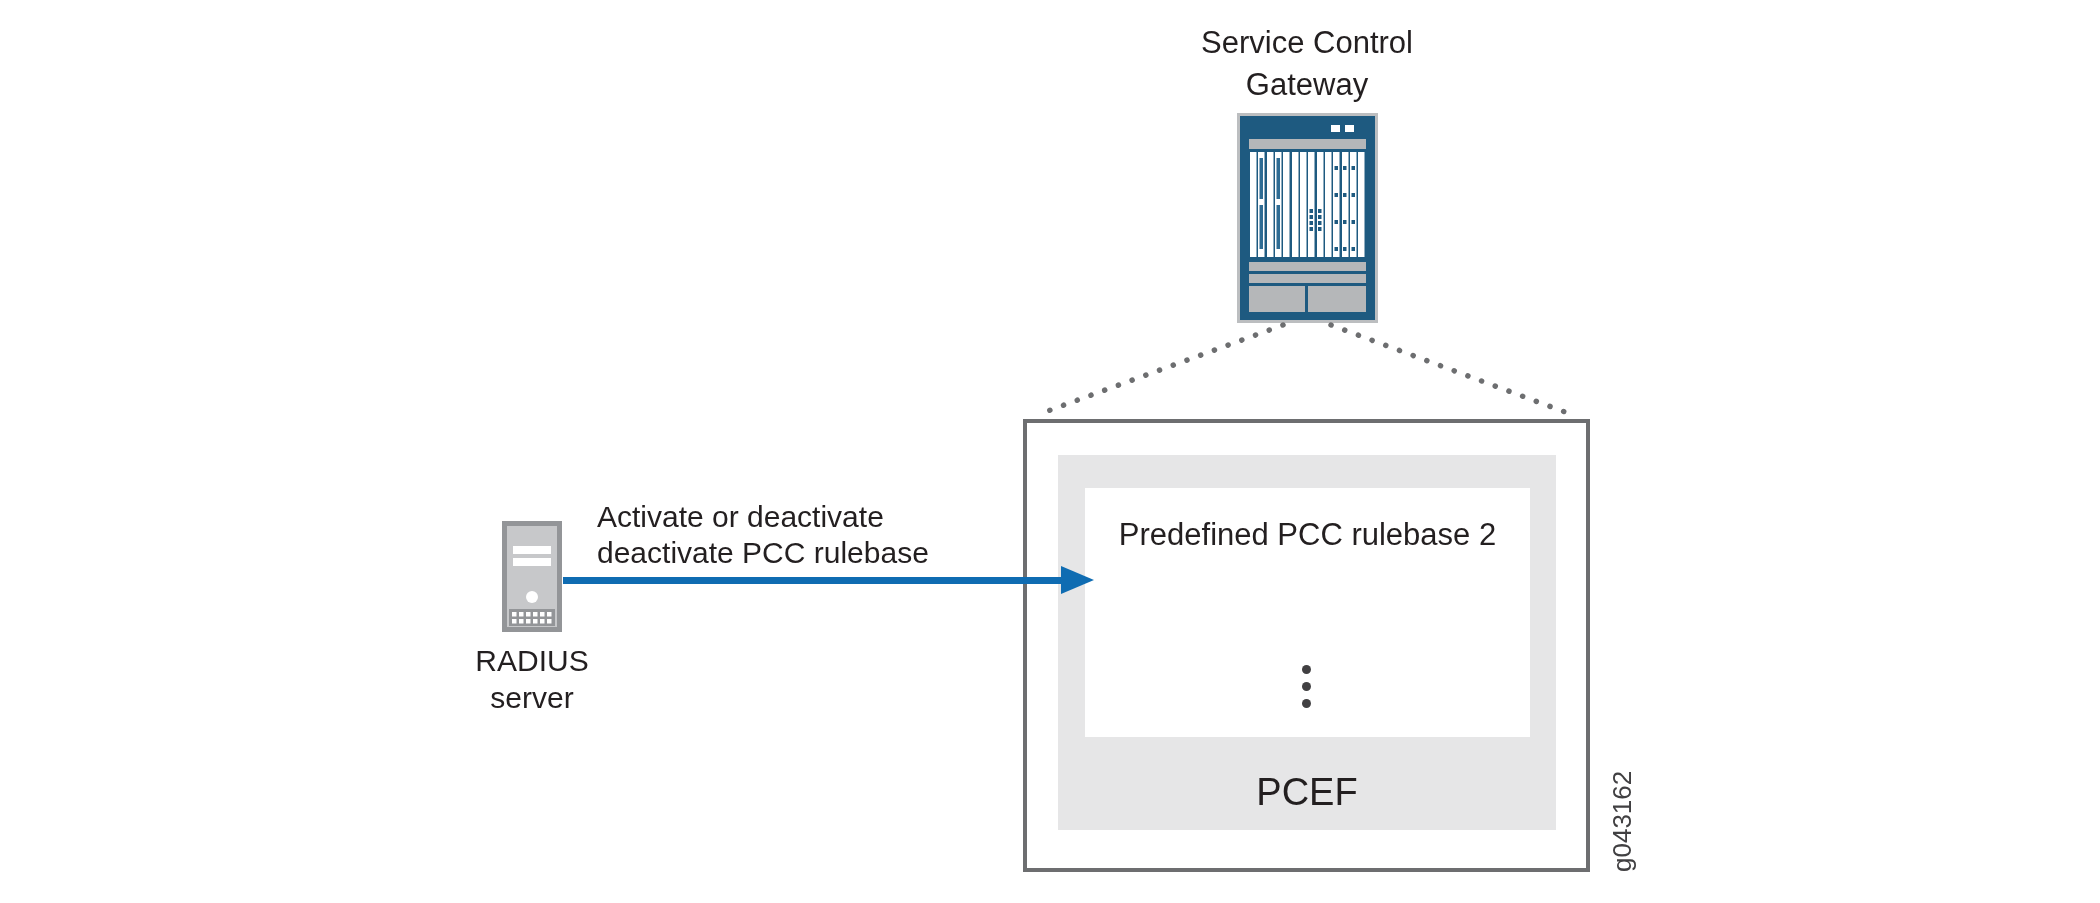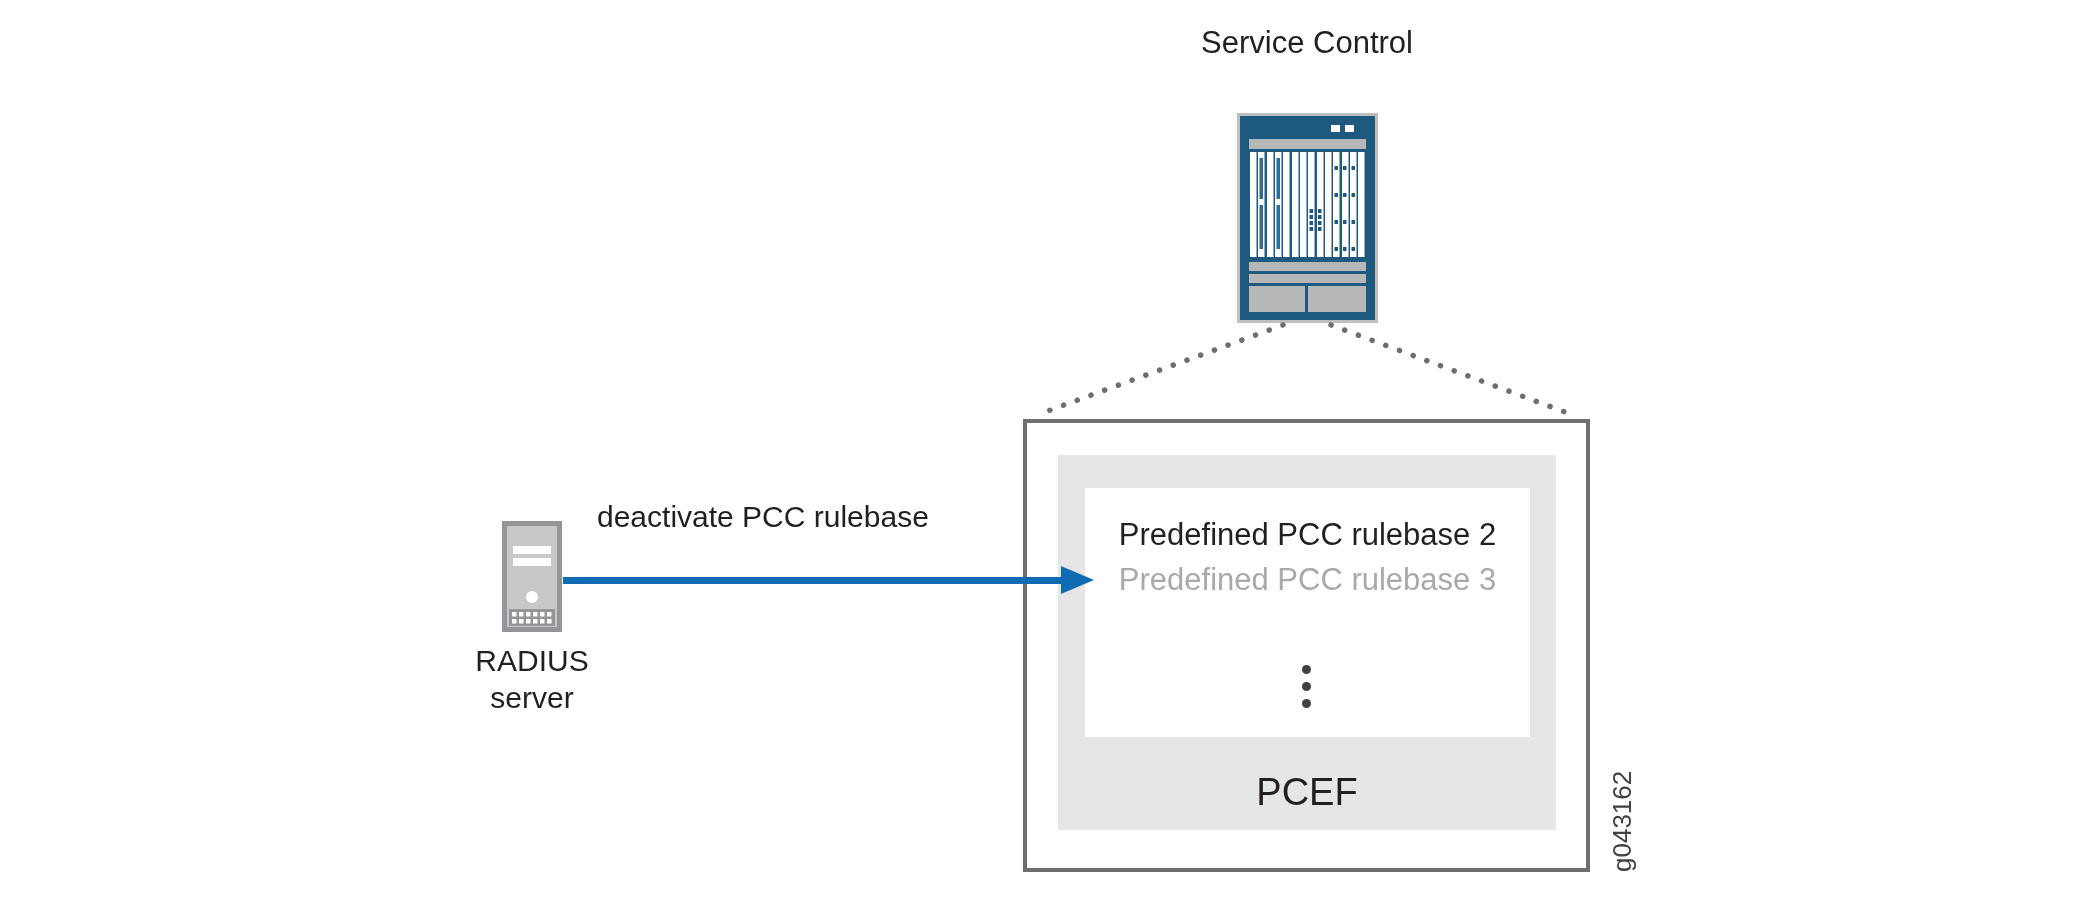--- a/index.html
+++ b/index.html
@@ -38,20 +38,21 @@
     border-left:33px solid #0f6cb2;border-top:14px solid transparent;
     border-bottom:14px solid transparent;}
 </style>
 </head>
 <body>
 
 <div class="canvas">
 
   <div class="abs gw-label">
     <div>Service Control</div>
+    <div>Gateway</div>
   </div>
 
   <svg class="abs" style="left:1237px;top:113px" width="141" height="210" viewBox="0 0 141 210">
     <rect x="0" y="0" width="141" height="210" fill="#bcbec0"></rect>
     <rect x="3" y="3" width="135" height="204" fill="#1e5a80"></rect>
     <rect x="94" y="12" width="9" height="7" fill="#ffffff"></rect>
     <rect x="108" y="12" width="9" height="7" fill="#ffffff"></rect>
     <rect x="12" y="26" width="117" height="10" fill="#b5b7b9"></rect>
 
     <g fill="#ffffff">
@@ -110,21 +111,20 @@
     <path d="M283 10 L45 97" stroke="#6d6e70" stroke-width="5.5" stroke-linecap="round" stroke-dasharray="0.1 14.5" fill="none"></path>
     <path d="M331 10 L565 97" stroke="#6d6e70" stroke-width="5.5" stroke-linecap="round" stroke-dasharray="0.1 14.5" fill="none"></path>
   </svg>
 
   <div class="abs pcef-box"></div>
   <div class="abs gray-panel"></div>
   <div class="abs white-panel"></div>
 
   <div class="abs rulebases">
     <div class="rb-active">Predefined PCC rulebase 2</div>
-    <div class="rb-inactive">Predefined PCC rulebase 3</div>
   </div>
 
   <div class="abs vdots">
     <span></span>
     <span></span>
     <span></span>
   </div>
 
   <div class="abs pcef-label">PCEF</div>
 
@@ -152,19 +152,20 @@
         <rect x="45" y="98" width="4.5" height="4.5"></rect>
     </g>
   </svg>
 
   <div class="abs radius-label">
     <div>RADIUS</div>
     <div>server</div>
   </div>
 
   <div class="abs arrow-label">
+    <div>Activate or deactivate</div>
     <div>deactivate PCC rulebase</div>
   </div>
 
   <div class="abs arrow-line"></div>
   <div class="abs arrow-head"></div>
 
 </div>
 
 </body></html>

